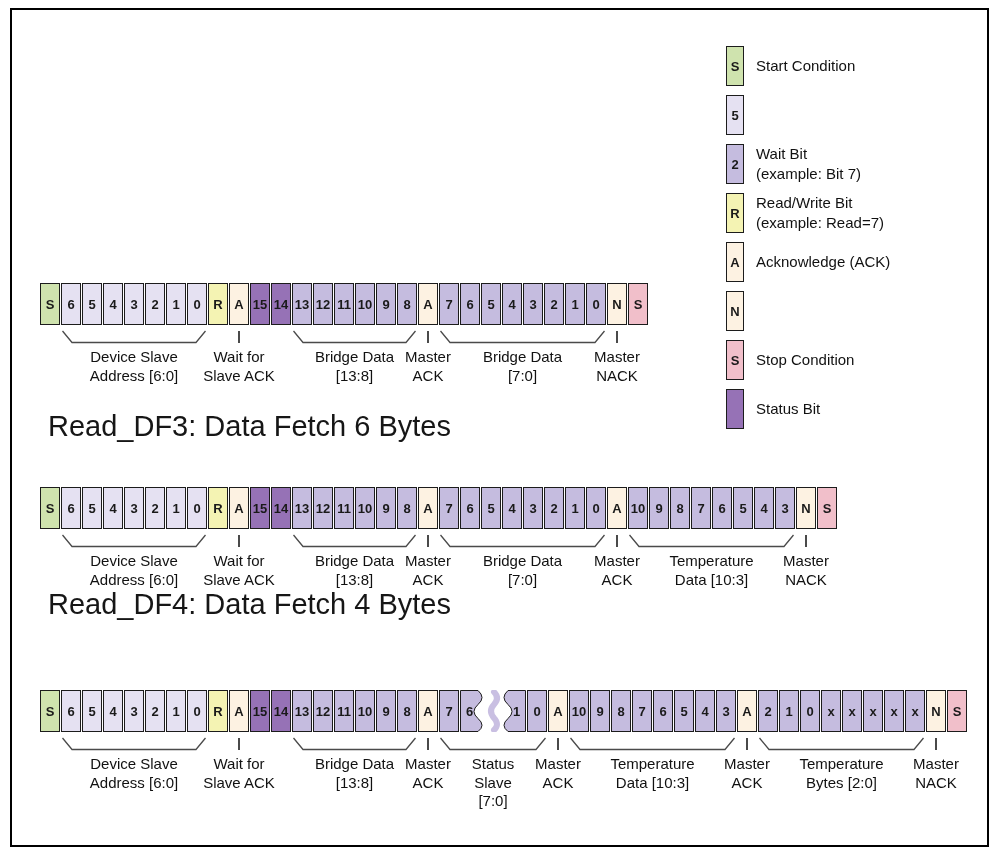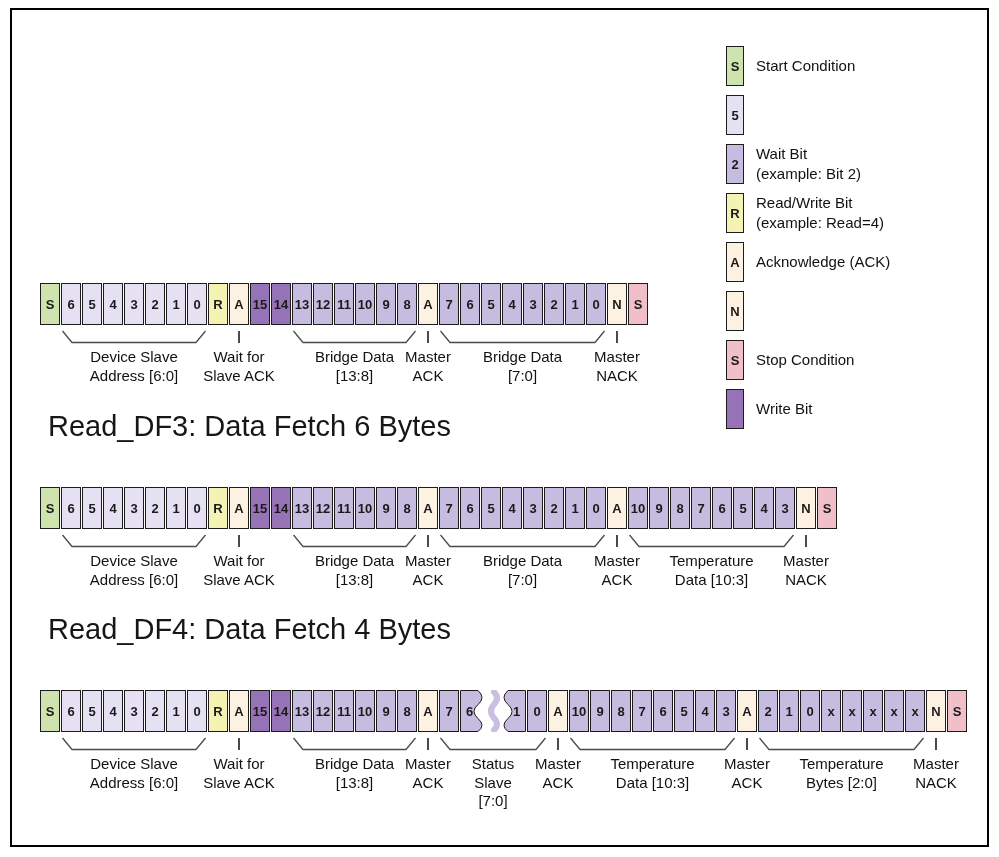--- a/index.html
+++ b/index.html
@@ -23,64 +23,64 @@
   .legend-swatch{box-sizing:border-box;flex:0 0 18px;width:18px;height:40px;border:1px solid #1c1c1c;
         display:flex;align-items:center;justify-content:center;font-size:13px;font-weight:bold;color:#1a1a1a;}
   .legend-label{margin-left:12px;font-size:15px;line-height:20px;color:#111;white-space:nowrap;}
 </style>
 </head>
 <body>
 
 <div id="canvas">
   <div class="frame"></div>
   <div class="section-title" style="top:410px">Read_DF3: Data Fetch 6 Bytes</div>
-  <div class="section-title" style="top:613px">Read_DF4: Data Fetch 4 Bytes</div>
+  <div class="section-title" style="top:588px">Read_DF4: Data Fetch 4 Bytes</div>
   <div class="legend" id="legend">
       <div class="legend-item">
         <div class="legend-swatch" style="background: rgb(207, 227, 174);">S</div>
         <div class="legend-label">
           <div>Start Condition</div>
         </div>
       </div>
       <div class="legend-item">
         <div class="legend-swatch" style="background: rgb(229, 225, 242);">5</div>
       </div>
       <div class="legend-item">
         <div class="legend-swatch" style="background: rgb(197, 188, 223);">2</div>
         <div class="legend-label">
           <div>Wait Bit</div>
-          <div>(example: Bit 2)</div>
+          <div>(example: Bit 7)</div>
         </div>
       </div>
       <div class="legend-item">
         <div class="legend-swatch" style="background: rgb(244, 243, 179);">R</div>
         <div class="legend-label">
           <div>Read/Write Bit</div>
-          <div>(example: Read=4)</div>
+          <div>(example: Read=7)</div>
         </div>
       </div>
       <div class="legend-item">
         <div class="legend-swatch" style="background: rgb(253, 242, 226);">A</div>
         <div class="legend-label">
           <div>Acknowledge (ACK)</div>
         </div>
       </div>
       <div class="legend-item">
         <div class="legend-swatch" style="background: rgb(253, 242, 226);">N</div>
       </div>
       <div class="legend-item">
         <div class="legend-swatch" style="background: rgb(241, 191, 202);">S</div>
         <div class="legend-label">
           <div>Stop Condition</div>
         </div>
       </div>
       <div class="legend-item">
         <div class="legend-swatch" style="background: rgb(150, 114, 182);"></div>
         <div class="legend-label">
-          <div>Write Bit</div>
+          <div>Status Bit</div>
         </div>
       </div>
     </div>
 <div class="cell" style="left: 40px; top: 283px; background: rgb(207, 227, 174);">S</div>
     <div class="cell" style="left: 61px; top: 283px; background: rgb(229, 225, 242);">6</div>
     <div class="cell" style="left: 82px; top: 283px; background: rgb(229, 225, 242);">5</div>
     <div class="cell" style="left: 103px; top: 283px; background: rgb(229, 225, 242);">4</div>
     <div class="cell" style="left: 124px; top: 283px; background: rgb(229, 225, 242);">3</div>
     <div class="cell" style="left: 145px; top: 283px; background: rgb(229, 225, 242);">2</div>
     <div class="cell" style="left: 166px; top: 283px; background: rgb(229, 225, 242);">1</div>

